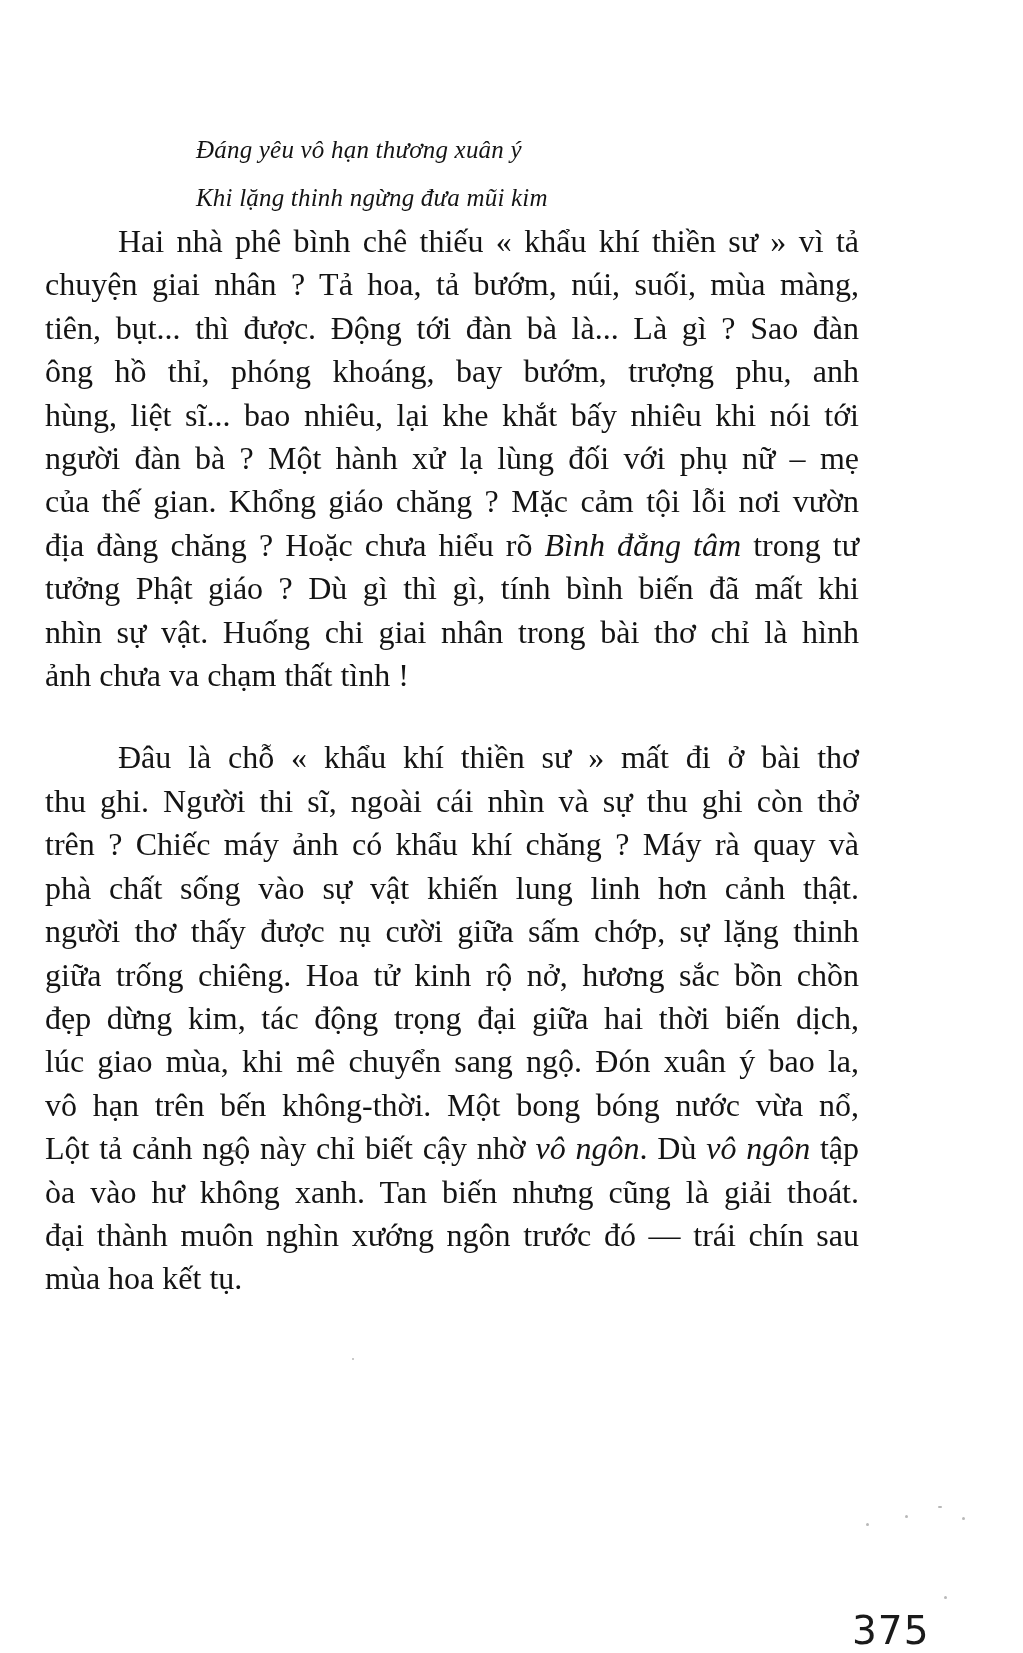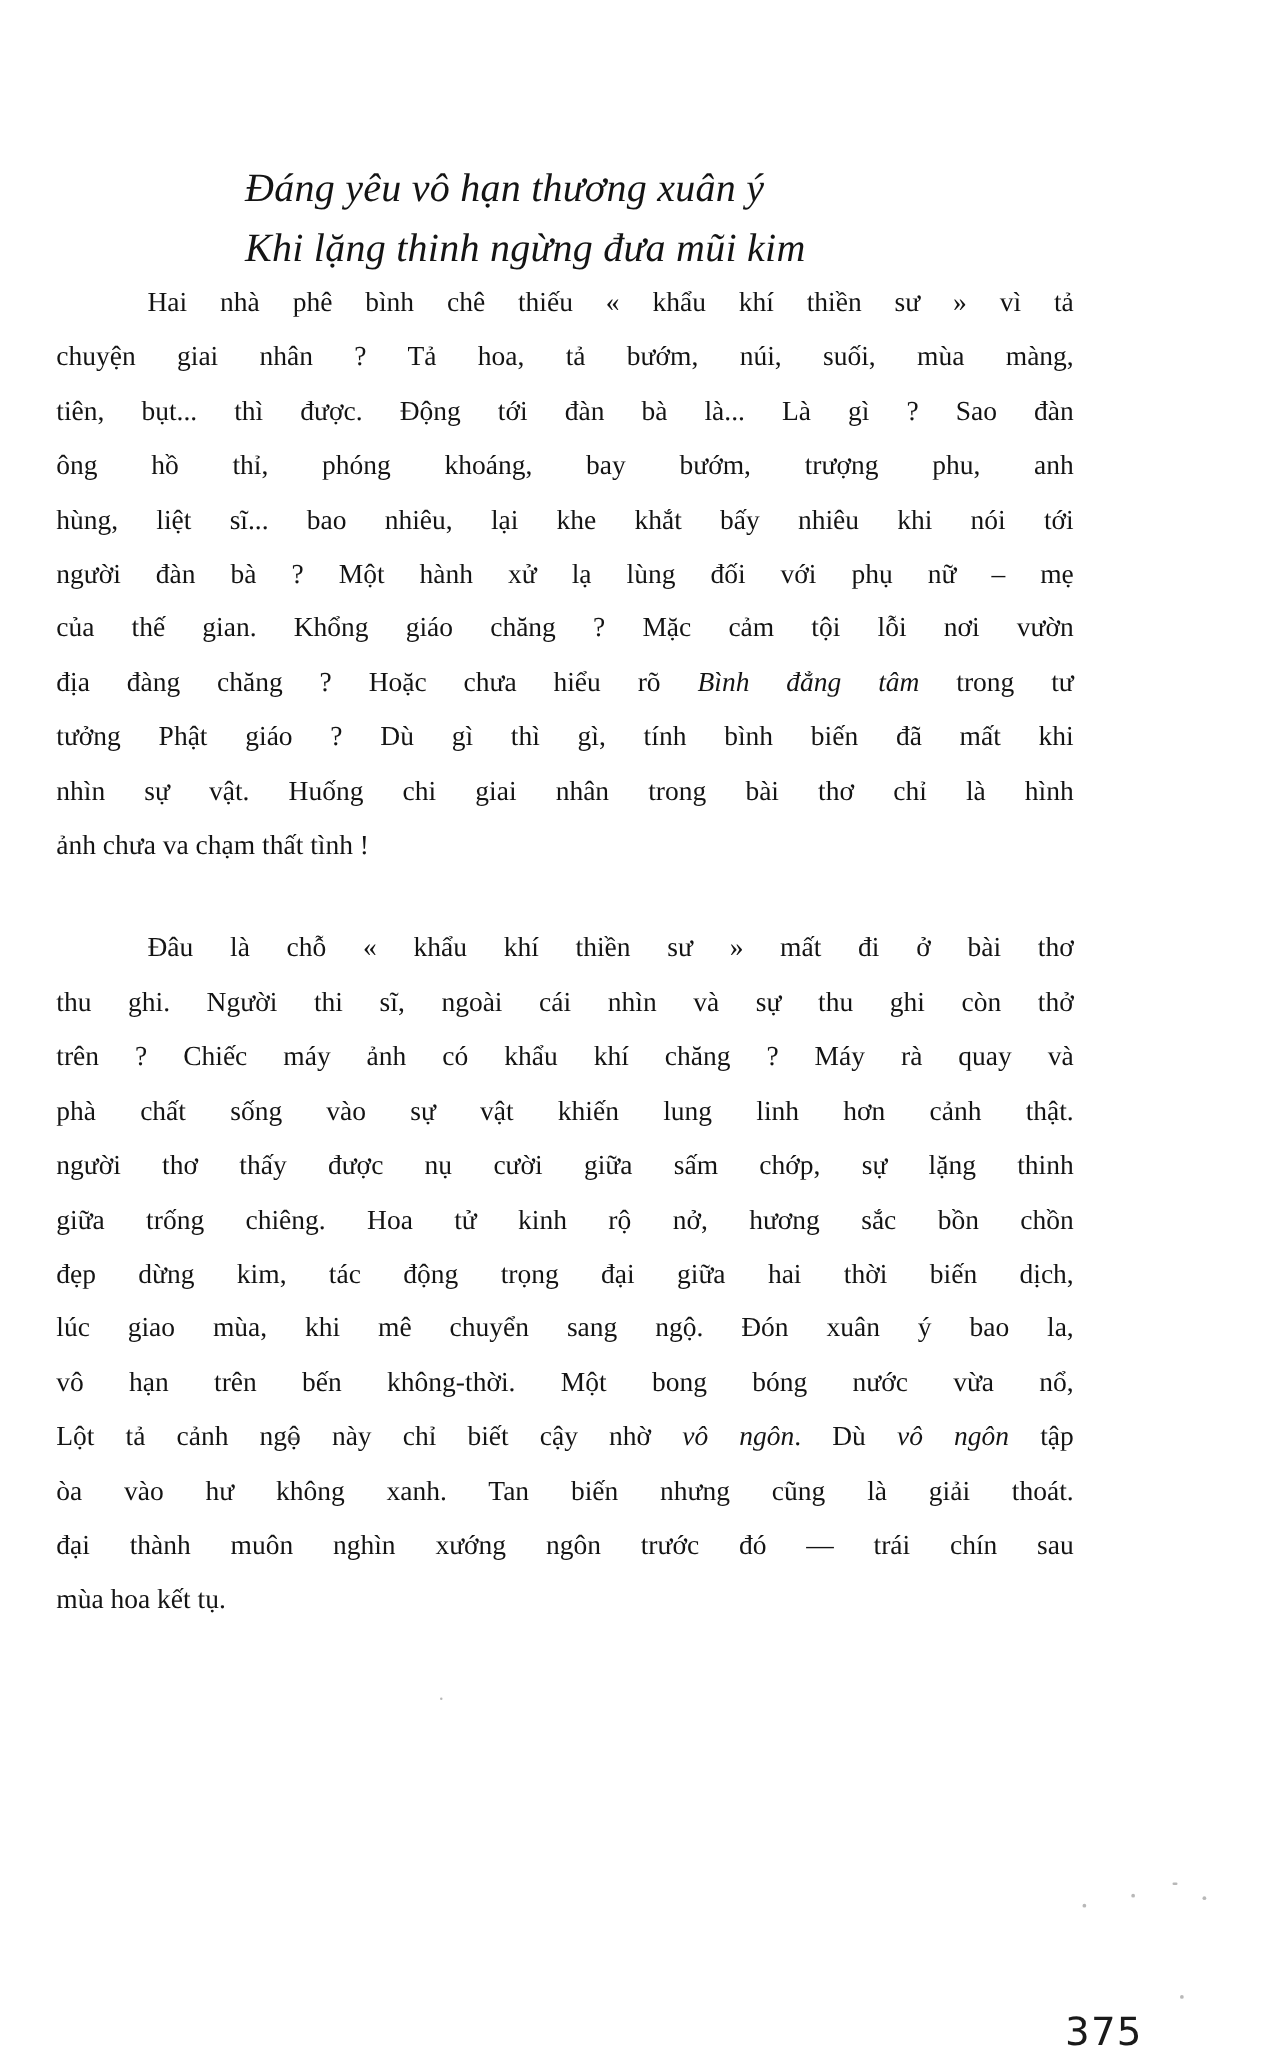--- a/index.html
+++ b/index.html
@@ -8,46 +8,46 @@
     width:1023px;height:1653px;
     background:#ffffff;
     overflow:hidden;
     font-family:"Liberation Serif","DejaVu Serif",serif;
     color:#141414;
   }
   .verse{
     position:absolute;
     top:126px;left:196px;
     font-style:italic;
-    font-size:32px;
+    font-size:25px;
     line-height:48px;
     letter-spacing:.2px;
     white-space:nowrap;
   }
   .body-text{
     position:absolute;
     top:220px;left:45px;
     width:814px;
   }
   .paragraph + .paragraph{margin-top:39px;}
   .text-line{
-    font-size:22px;
+    font-size:32px;
     line-height:43.4px;
     text-align:justify;
     text-align-last:justify;
     white-space:normal;
   }
   .text-line.flush{text-align:right;text-align-last:left;}
   .text-line.indent{padding-left:73px;}
   .ital{font-style:italic;}
   .page-number{
     position:absolute;
     top:1608px;left:852px;
     font-family:"DejaVu Sans","Liberation Sans",sans-serif;
-    font-size:31px;
+    font-size:39px;
     letter-spacing:1px;
     color:#1a1a1a;
   }
   .scan-speck{
     position:absolute;
     width:3px;height:3px;
     border-radius:50%;
     background:#9a9a9a;
     opacity:.7;
   }

